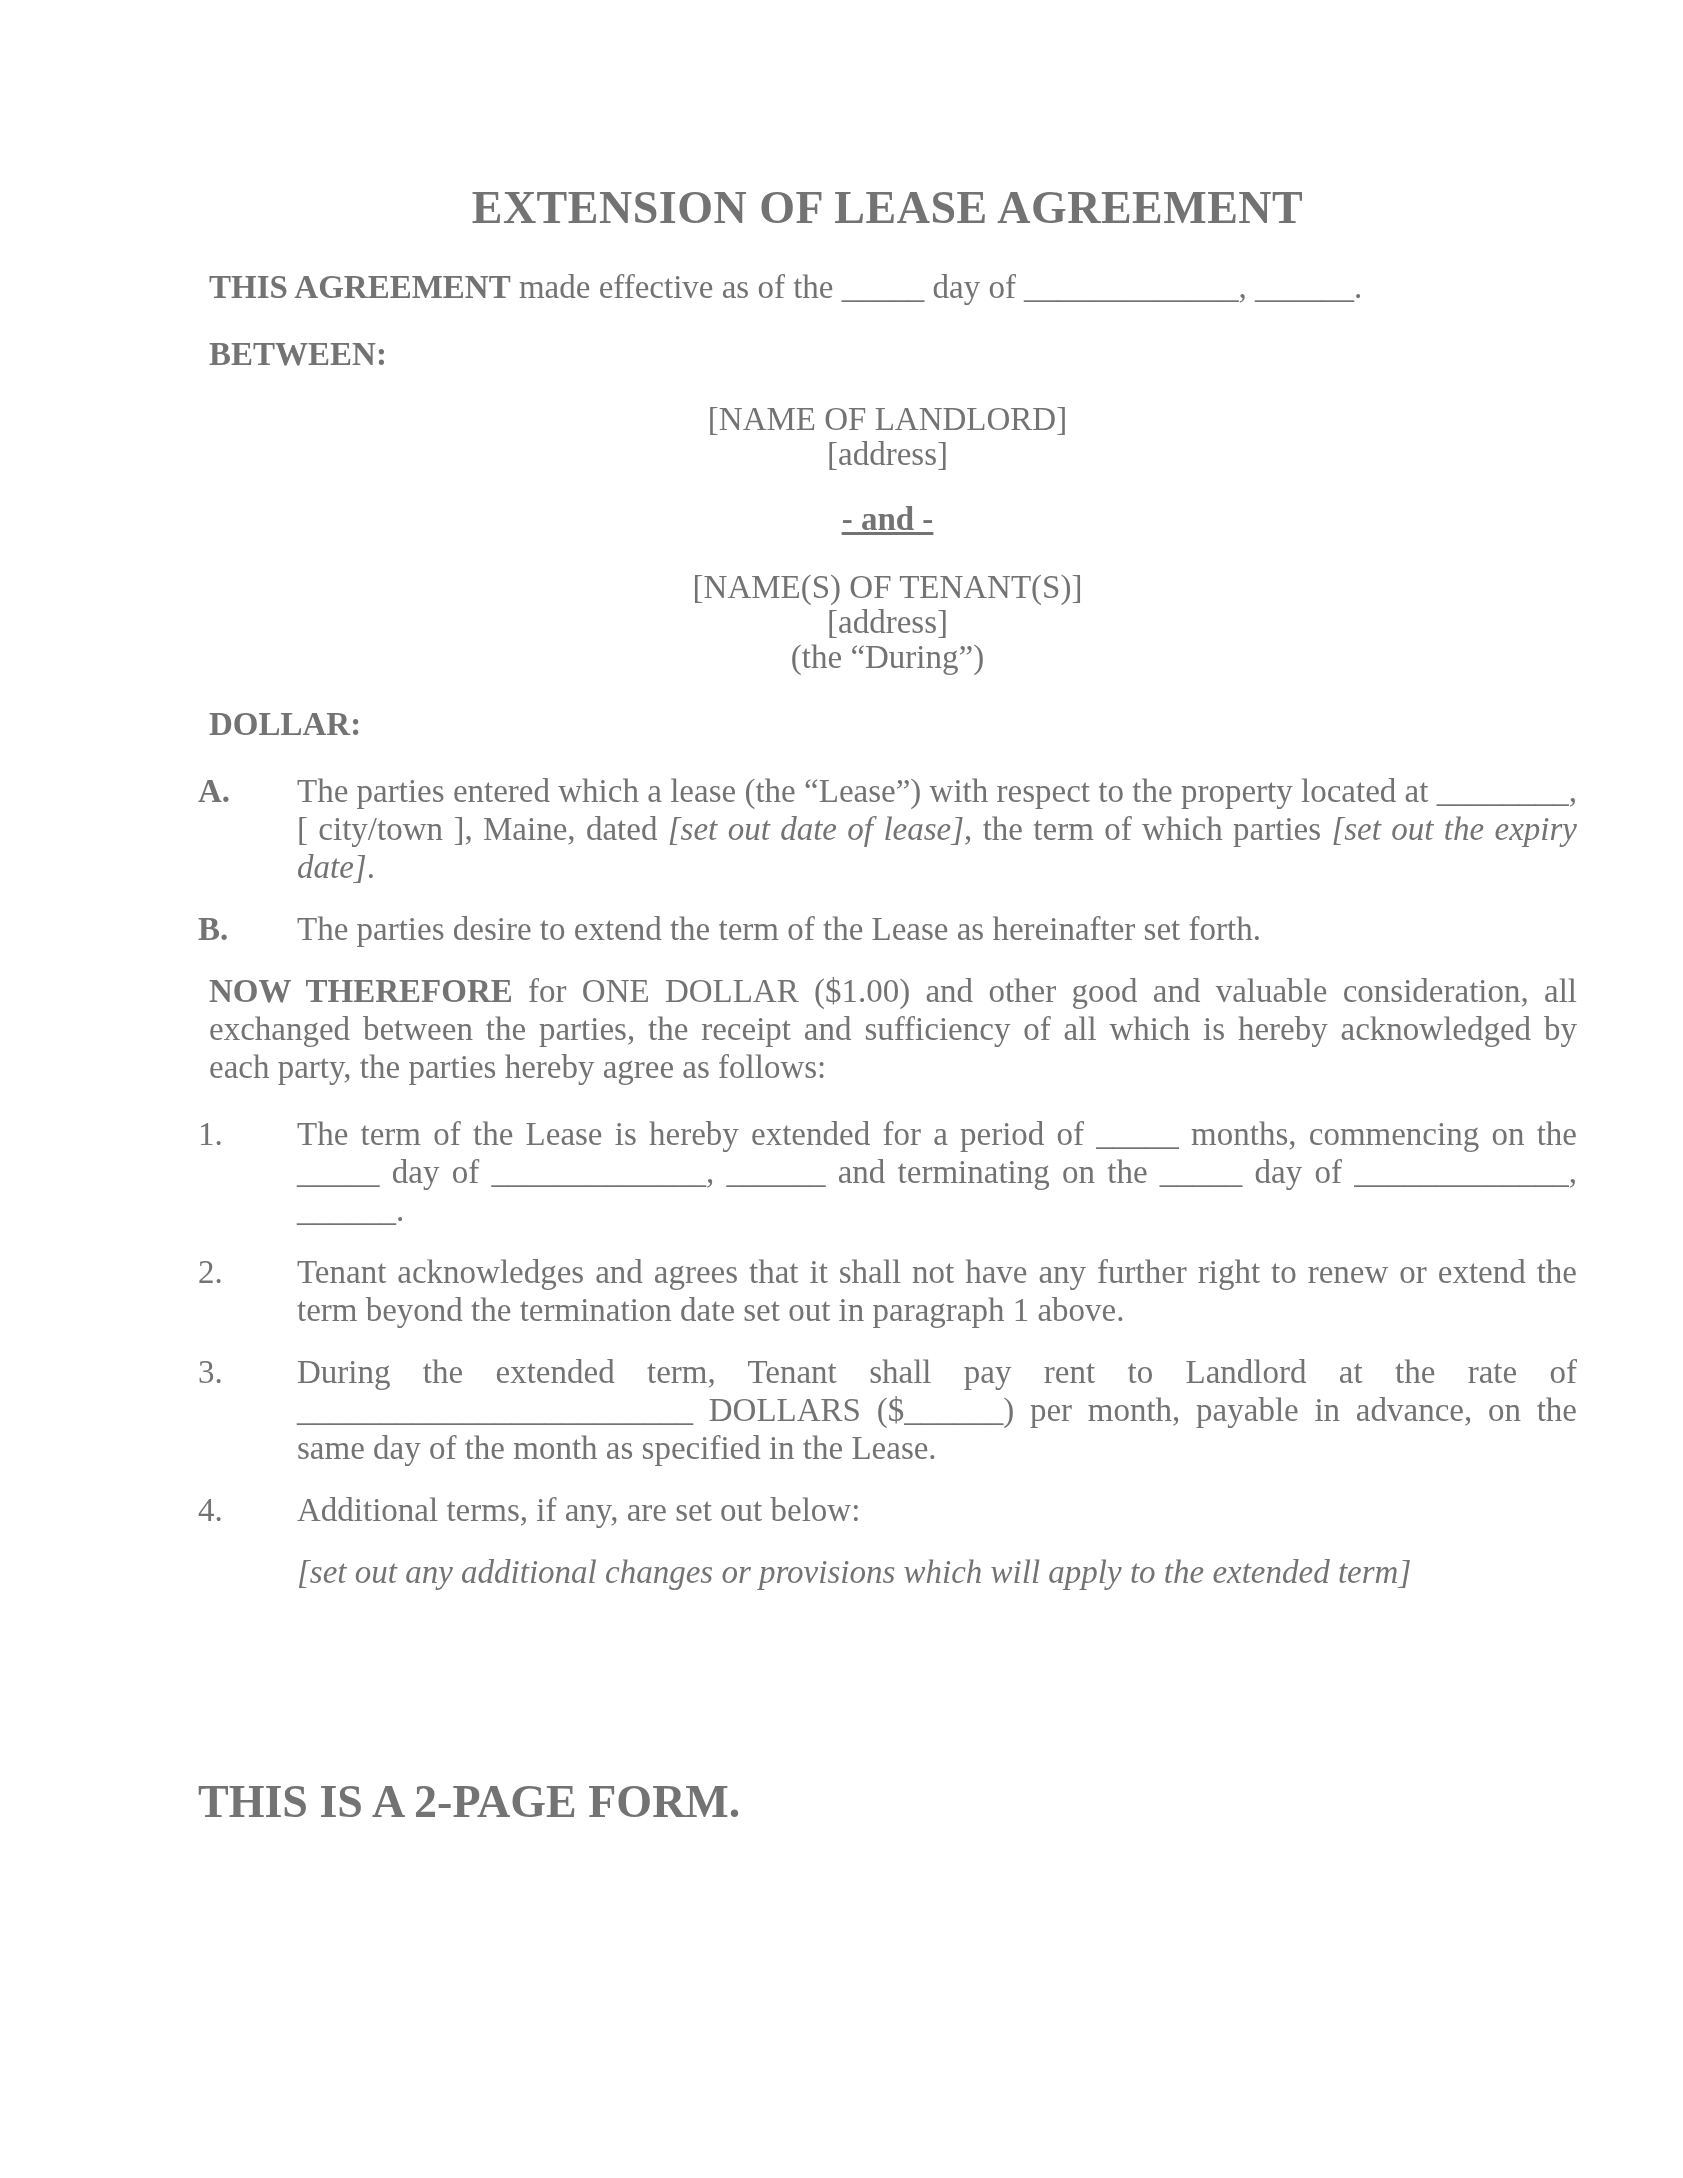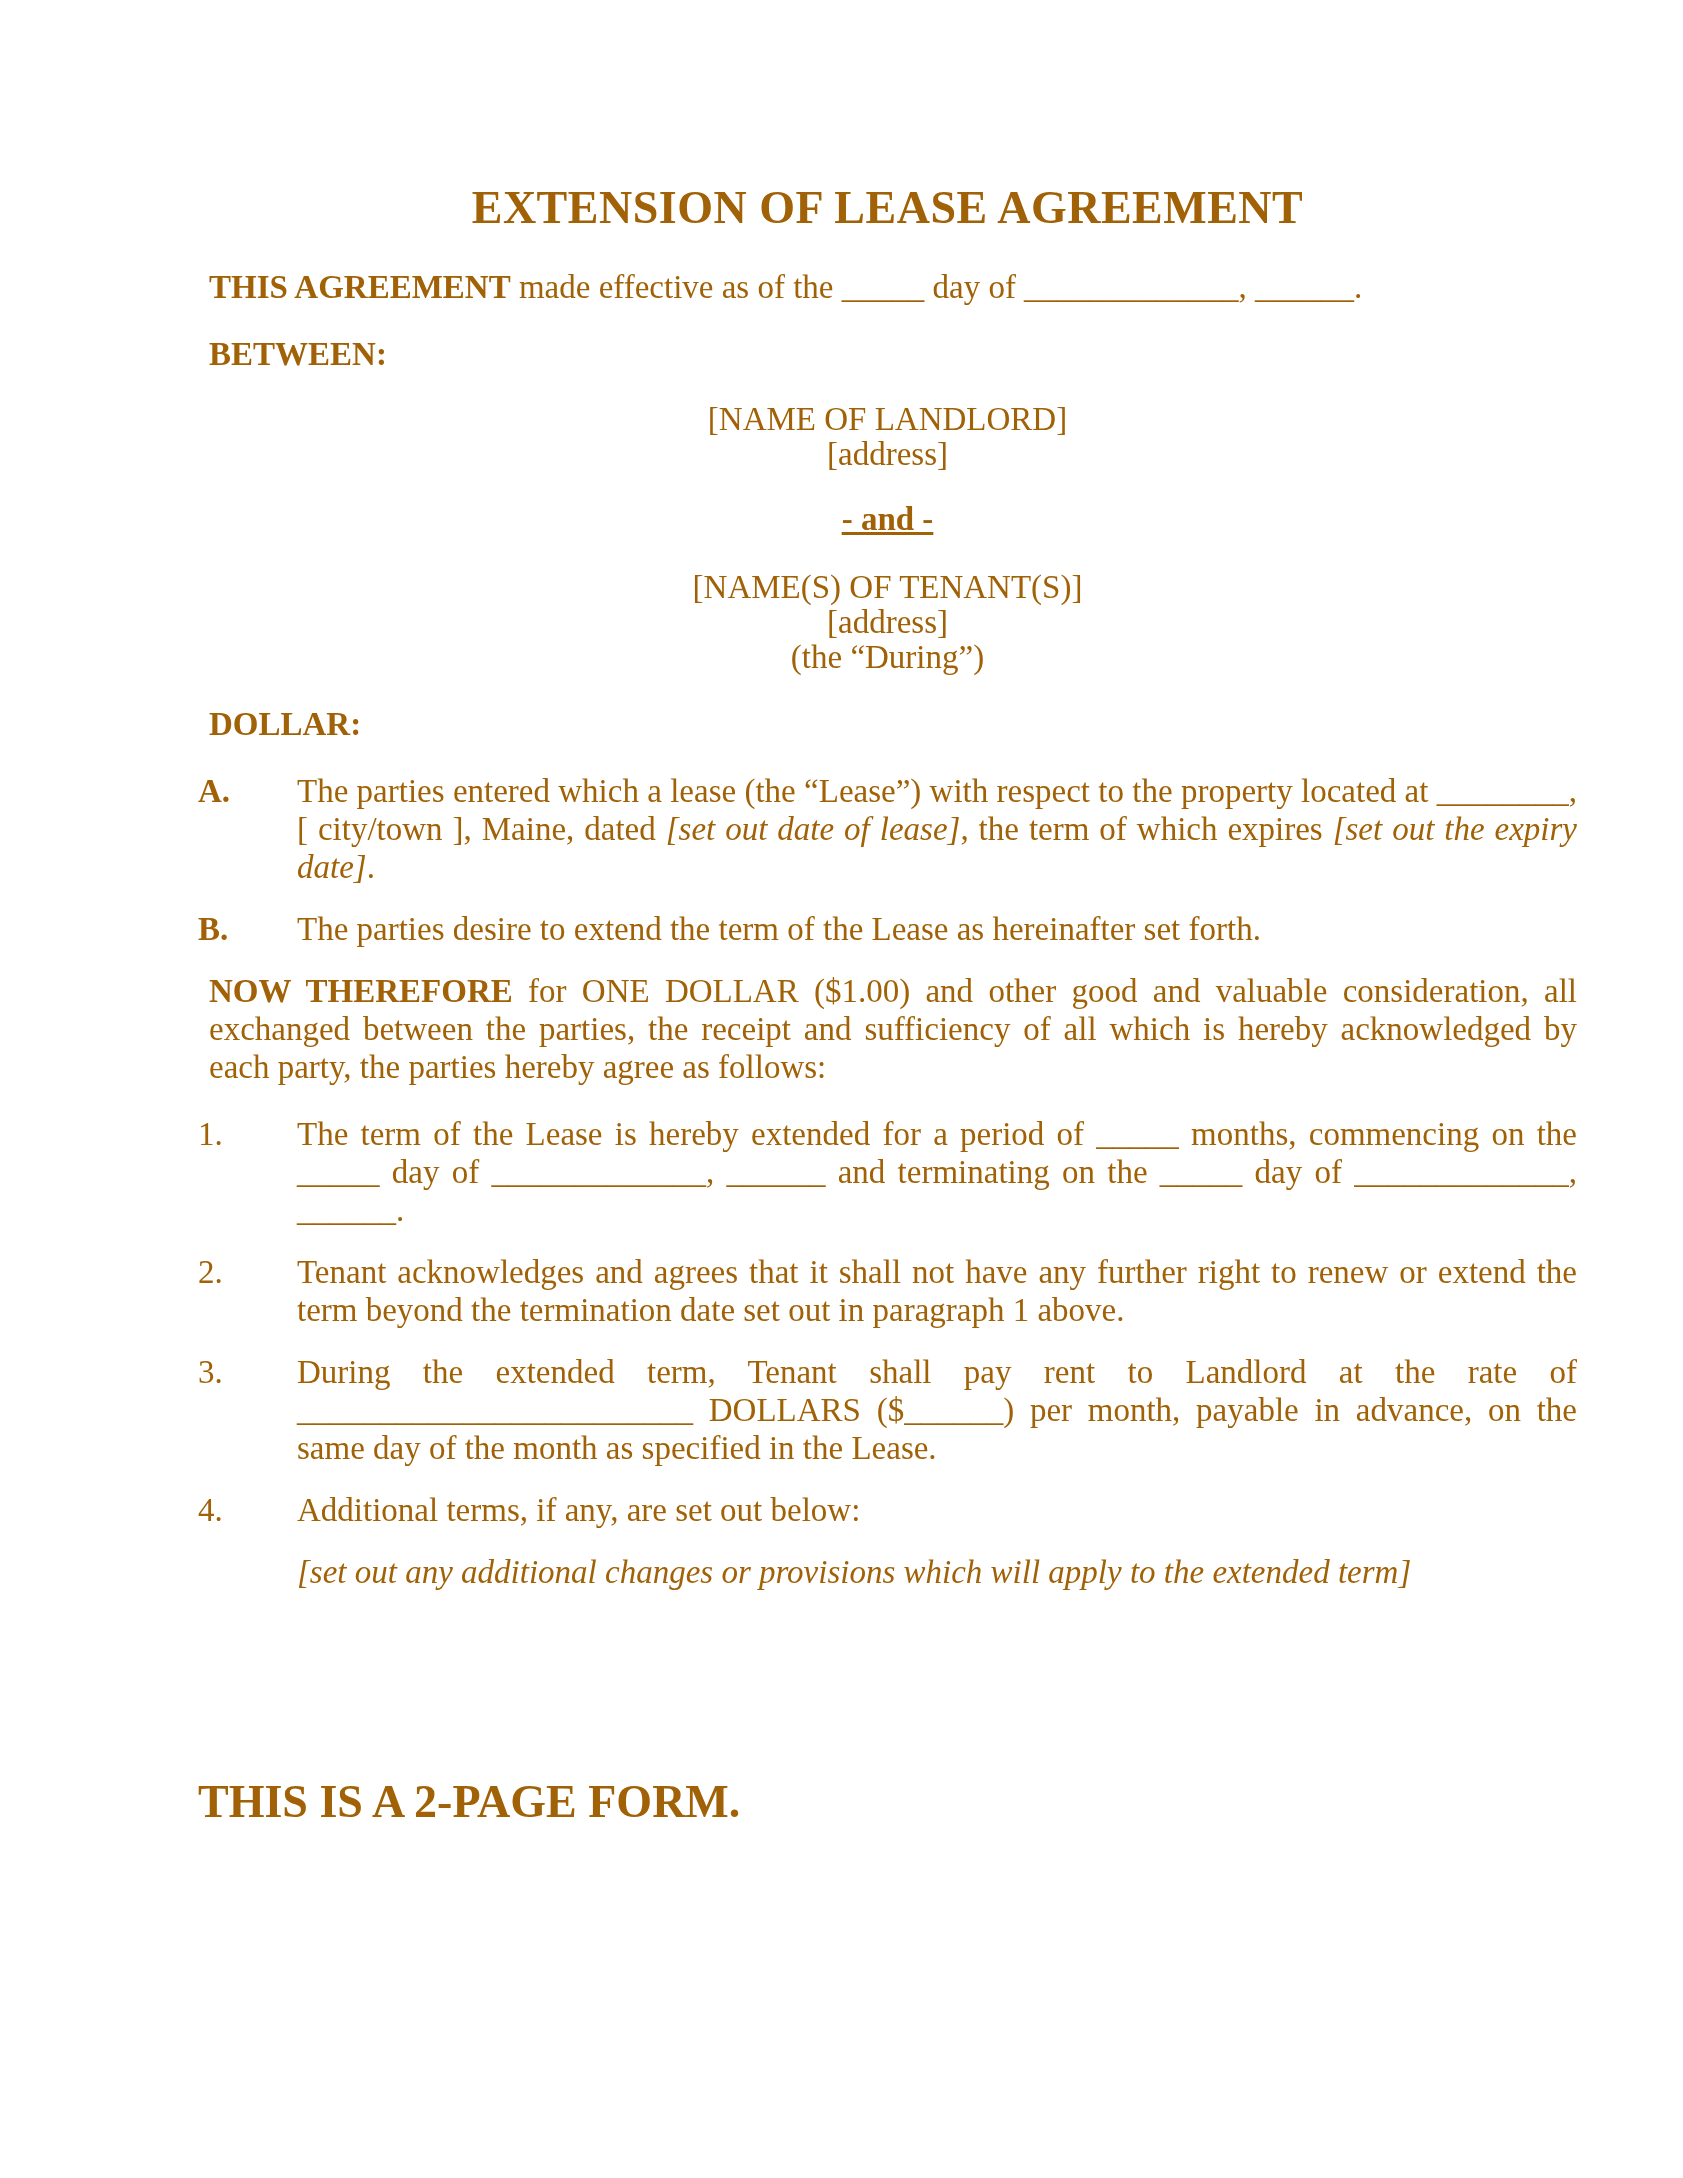--- a/index.html
+++ b/index.html
@@ -6,21 +6,21 @@
     margin: 0;
     padding: 0;
     background: #ffffff;
   }
   .page {
     position: relative;
     box-sizing: border-box;
     width: 1683px;
     height: 1880px;
     background: #ffffff;
-    color: #a16207;
+    color: #737373;
     font-family: "Liberation Serif", "DejaVu Serif", serif;
     padding: 181px 106px 0 198px;
     overflow: hidden;
   }
   .title {
     font-size: 46px;
     line-height: 53px;
     font-weight: bold;
     text-align: center;
     margin: 0 0 34px 0;
@@ -96,21 +96,21 @@
   <div class="party-block">
     <div>[NAME(S) OF TENANT(S)]</div>
     <div>[address]</div>
     <div>(the “During”)</div>
   </div>
 
   <p class="para bold">DOLLAR:</p>
 
   <div class="clause">
     <span class="clause-num bold">A.</span>
-    <div class="clause-body"><span>The parties entered which a lease (the “Lease”) with respect to the property located at ________, [ city/town ], Maine, dated </span><i>[set out date of lease]</i><span>, the term of which expires </span><i>[set out the expiry date]</i><span>.</span></div>
+    <div class="clause-body"><span>The parties entered which a lease (the “Lease”) with respect to the property located at ________, [ city/town ], Maine, dated </span><i>[set out date of lease]</i><span>, the term of which parties </span><i>[set out the expiry date]</i><span>.</span></div>
   </div>
 
   <div class="clause">
     <span class="clause-num bold">B.</span>
     <div class="clause-body">The parties desire to extend the term of the Lease as hereinafter set forth.</div>
   </div>
 
   <p class="para justify"><b>NOW THEREFORE</b><span> for ONE DOLLAR ($1.00) and other good and valuable consideration, all exchanged between the parties, the receipt and sufficiency of all which is hereby acknowledged by each party, the parties hereby agree as follows:</span></p>
 
   <div class="clause">

